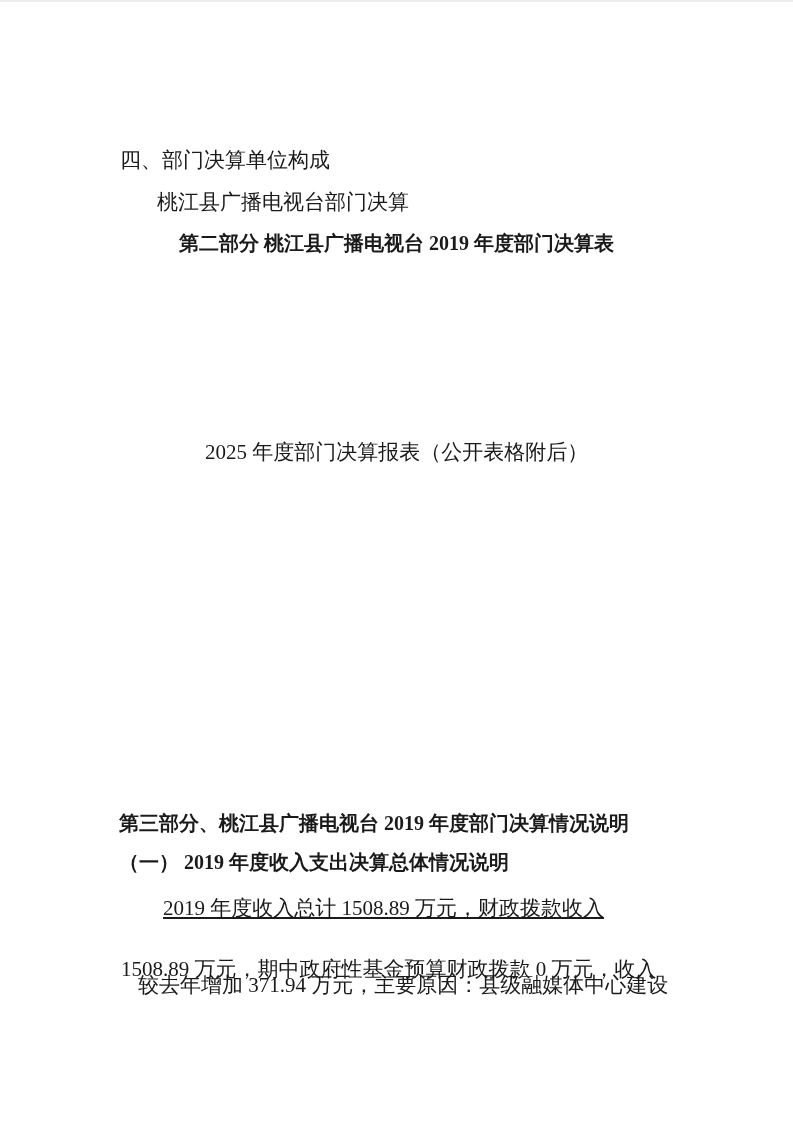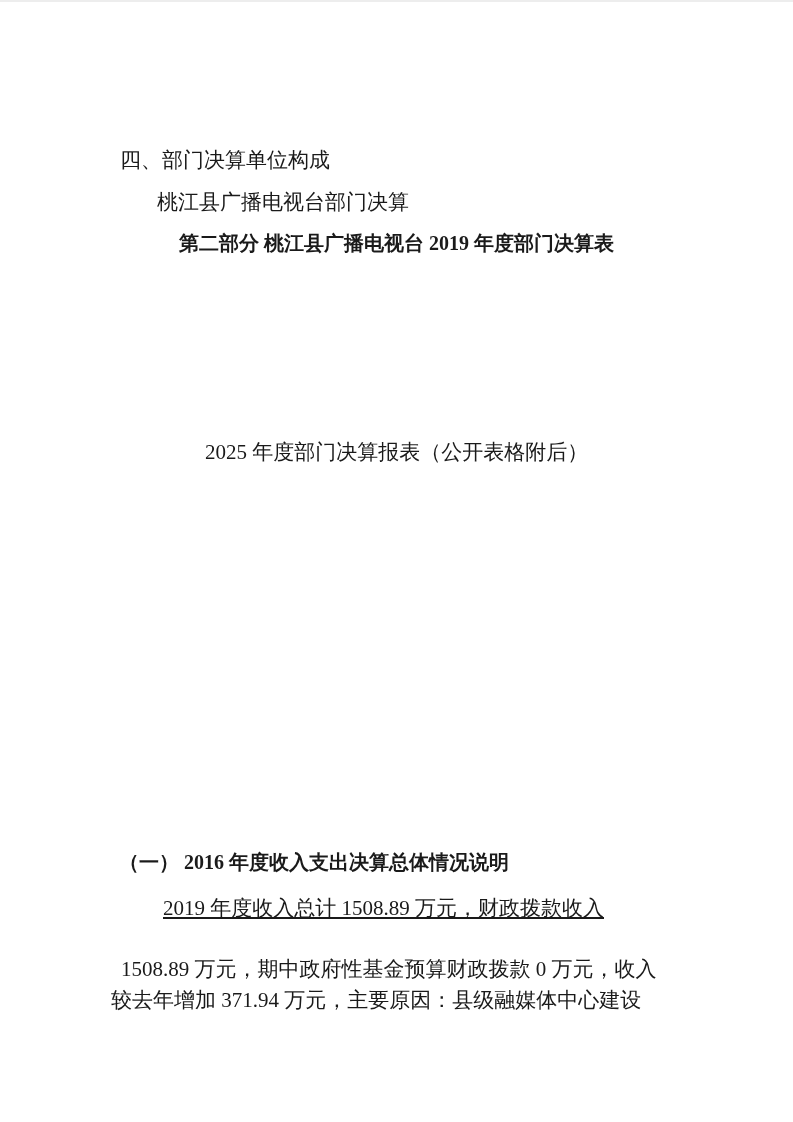--- a/index.html
+++ b/index.html
@@ -51,22 +51,23 @@
   <div class="page-top-border"></div>
 
   <div class="line regular" style="top:190px; left:157px;">桃江县广播电视台部门决算</div>
 
   <div class="line regular" style="top:148px; left:120px;">四、部门决算单位构成</div>
 
   <div class="line bold centered" style="top:231px;">第二部分 桃江县广播电视台 2019 年度部门决算表</div>
 
   <div class="line regular centered" style="top:440px;">2025 年度部门决算报表（公开表格附后）</div>
 
+  <div class="line bold" style="top:811px; left:119px;">第三部分、桃江县广播电视台 2019 年度部门决算情况说明</div>
 
-  <div class="line bold" style="top:850px; left:119px;">（一） 2016 年度收入支出决算总体情况说明</div>
+  <div class="line bold" style="top:850px; left:119px;">（一） 2019 年度收入支出决算总体情况说明</div>
 
   <div class="line regular" style="top:896px; left:163px;text-decoration:underline;">2019 年度收入总计 1508.89 万元，财政拨款收入</div>
 
   <div class="line regular" style="top:935px; left:121px;margin-top:22px;">1508.89 万元，期中政府性基金预算财政拨款 0 万元，收入</div>
 
-  <div class="line regular" style="top:973px; left:111px;margin-top:15px;">较去年增加 371.94 万元，主要原因：县级融媒体中心建设</div>
+  <div class="line regular" style="top:973px; left:138px;">较去年增加 371.94 万元，主要原因：县级融媒体中心建设</div>
 
 </div>
 
 </body></html>

